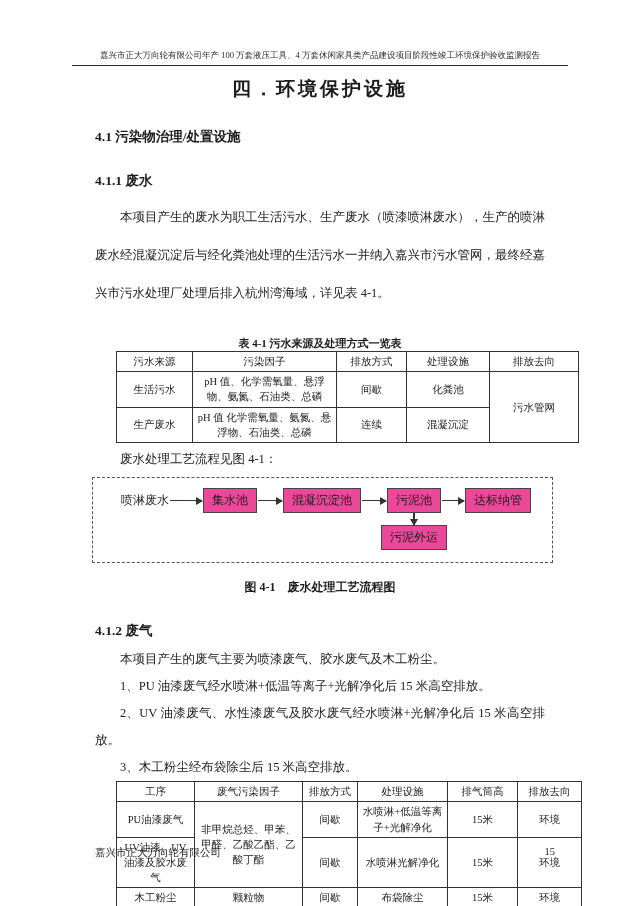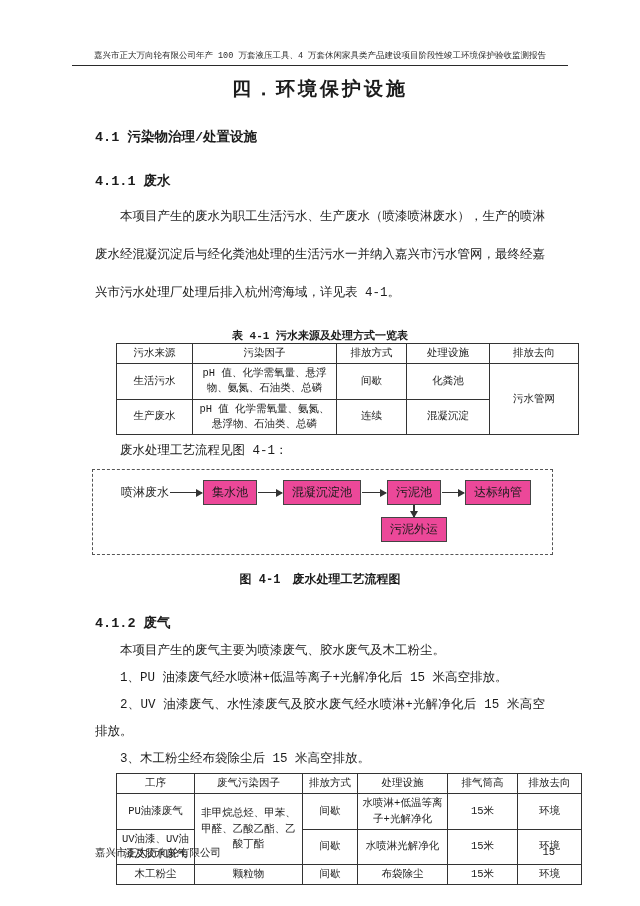--- a/index.html
+++ b/index.html
@@ -1,33 +1,33 @@
 <!DOCTYPE html>
 <html><head>
 <meta charset="utf-8">
 <style>
   html,body { margin:0; padding:0; background:#ffffff; }
   .page {
     width:640px; height:906px; background:#fff; position:relative;
-    font-family:Liberation Mono, monospace; color:#1c1c1c;
+    font-family:Liberation Serif, serif; color:#1c1c1c;
     box-sizing:border-box; overflow:hidden; margin:0 auto;
   }
   .hdr { margin:0 72px; padding-top:50px; padding-bottom:3px;
          border-bottom:1.5px solid #2a2a2a; text-align:center; }
   .hdr-text { font-size:8.5px; color:#2a2a2a; white-space:nowrap; }
   .chapter-title { margin:10px 0 0 0; text-align:center; font-size:19px;
                    font-weight:bold; letter-spacing:3px; }
   .h2 { margin:26px 95px 0 95px; font-size:13.5px; font-weight:bold; }
   .h3 { margin:26px 95px 0 95px; font-size:13.5px; font-weight:bold; }
   .body-p { margin:8px 95px 0 95px; font-size:12.5px; line-height:38px;
             text-align:justify; text-indent:2em; }
   .p412 { margin:0 95px; font-size:12.5px; line-height:27px;
           text-align:justify; text-indent:2em; }
   .p412.first { margin-top:6px; }
-  .tbl-caption { text-align:center; font-weight:bold; font-size:11px; margin-top:16px; }
+  .tbl-caption { text-align:center; font-weight:bold; font-size:11px; margin-top:24px; }
   table.doc { border-collapse:collapse; margin-left:116px; font-size:10.5px;
               table-layout:fixed; }
   table.doc td, table.doc th { border:1px solid #333; text-align:center;
               vertical-align:middle; padding:2px 3px; line-height:1.45;
               font-weight:normal; word-break:break-all; }
   .flow-intro { margin:4px 95px 0 95px; font-size:12.5px; line-height:24px; text-indent:2em; }
   .flow-wrap { margin:6px 0 0 92px; width:461px; height:86px;
                border:1.5px dashed #555; box-sizing:border-box; position:relative; }
   .flow-row { display:flex; align-items:center; padding:10px 0 0 28px; }
   .flow-src { font-size:12px; white-space:nowrap; }

